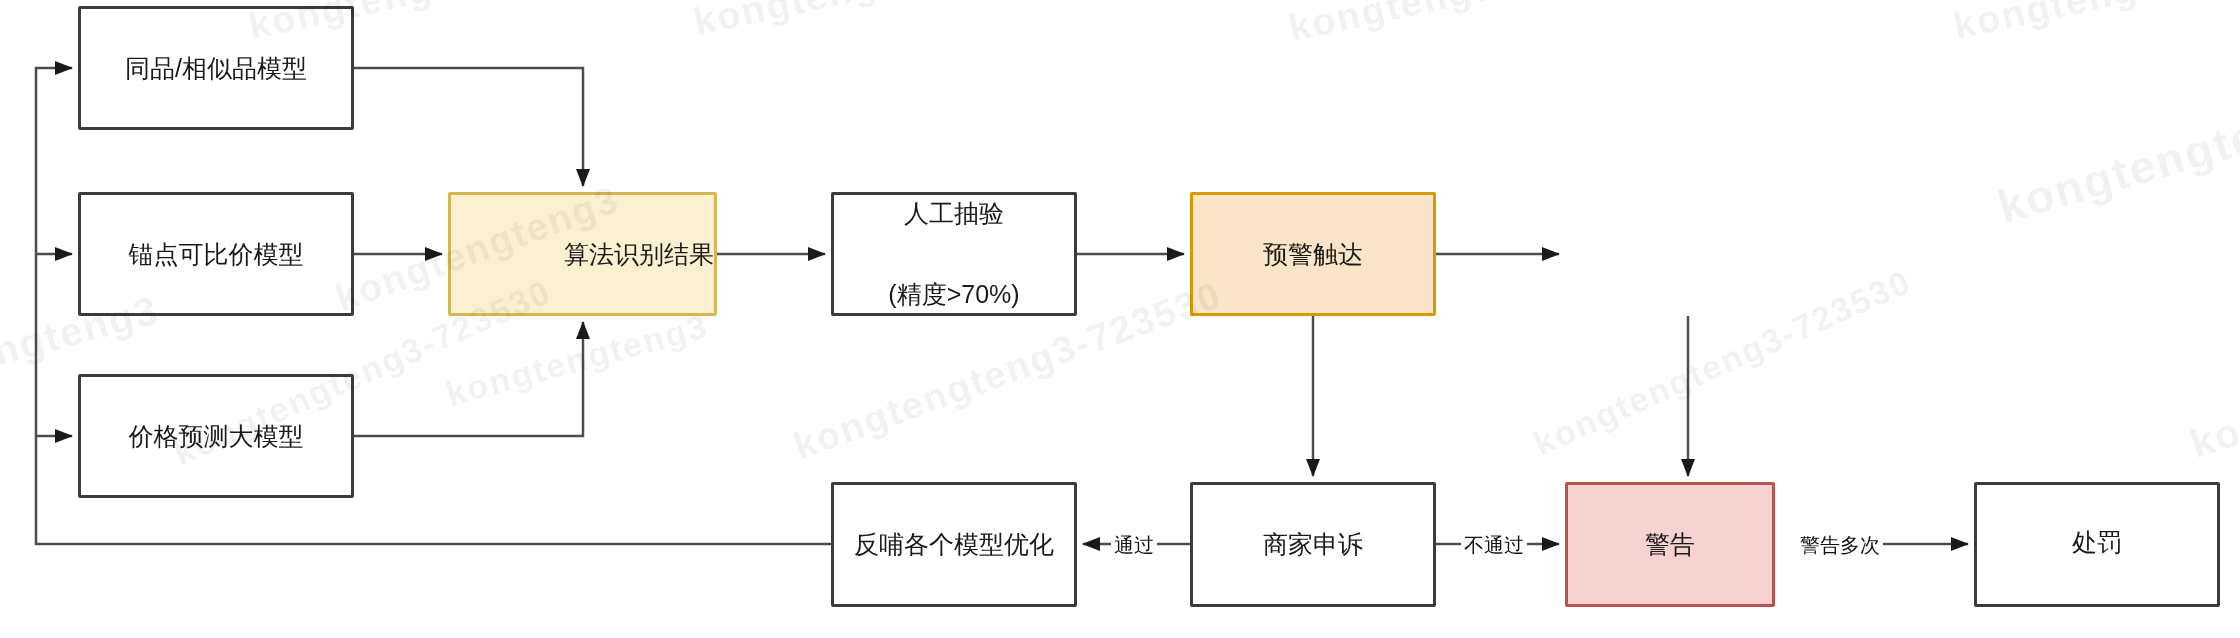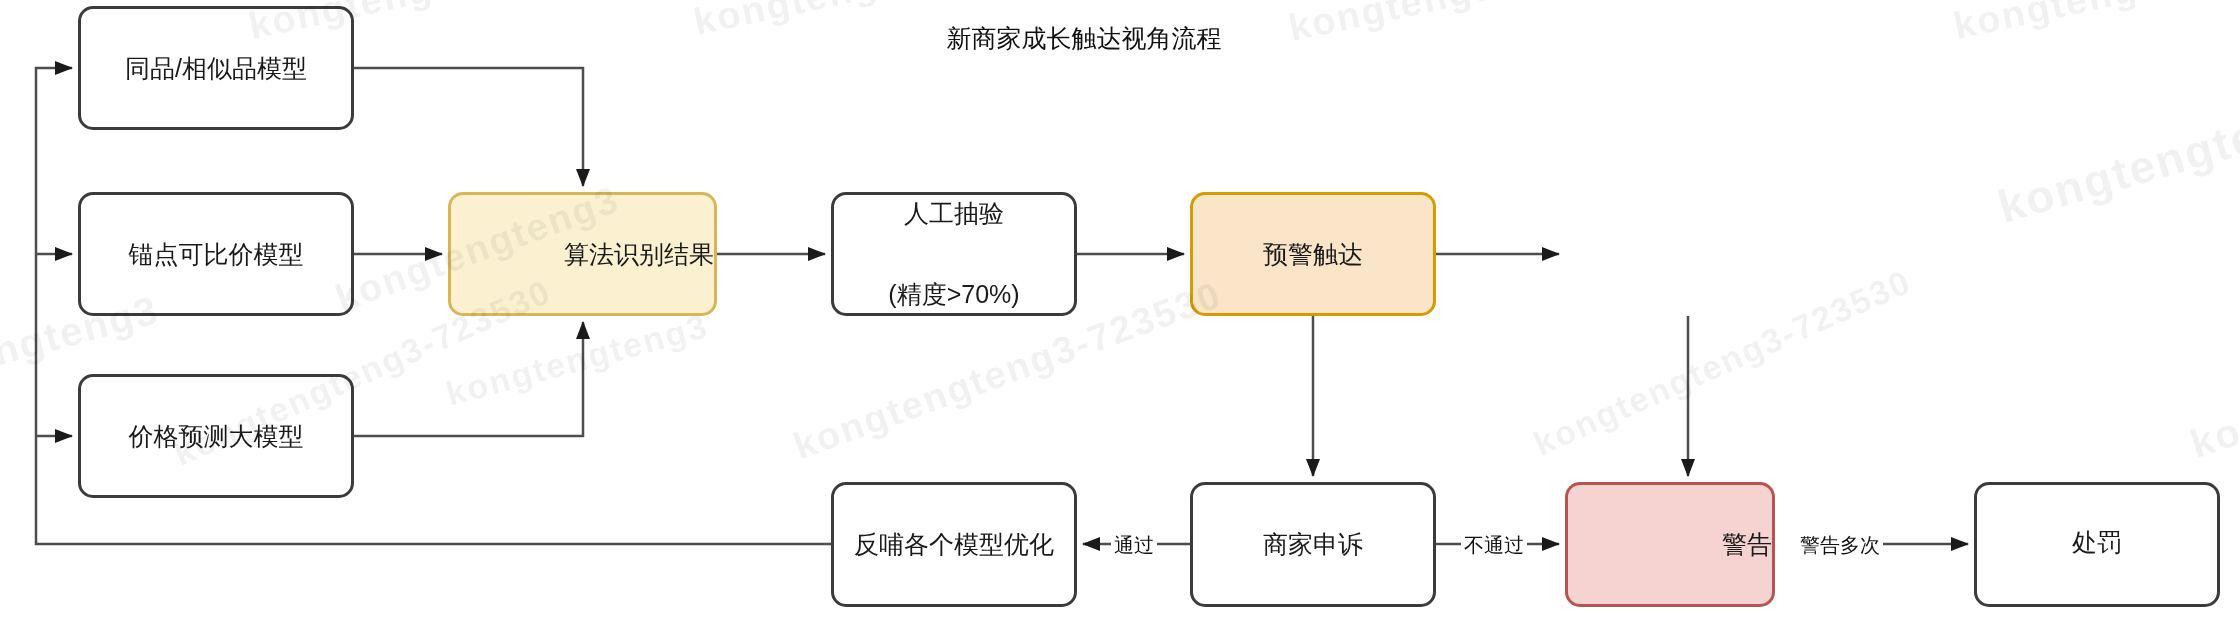--- a/index.html
+++ b/index.html
@@ -6,21 +6,21 @@
   #canvas{
     position:relative;width:2240px;height:638px;overflow:hidden;background:#ffffff;
     font-family:"Liberation Sans","DejaVu Sans",sans-serif;color:#1a1a1a;
   }
   .diagram-title{
     position:absolute;top:22px;left:1084px;transform:translateX(-50%);
     font-size:25px;color:#111;white-space:nowrap;
   }
   .node{
     position:absolute;box-sizing:border-box;background:#ffffff;
-    border:3px solid #3b3b3b;border-radius:15px;
+    border:3px solid #3b3b3b;border-radius:2px;
     display:flex;flex-direction:column;align-items:center;justify-content:center;
     font-size:25px;line-height:33px;text-align:center;white-space:nowrap;z-index:10;
   }
   .edge-layer{position:absolute;left:0;top:0;z-index:5;}
   .edge{fill:none;stroke:var(--connector,#4d4d4d);stroke-width:2.5px;}
   .edge-label{
     position:absolute;transform:translate(-50%,-50%);z-index:20;
     background:#ffffff;padding:0 3px;font-size:20px;white-space:nowrap;color:#111;
   }
   .wm-layer{position:absolute;left:0;top:0;width:100%;height:100%;z-index:50;pointer-events:none;}
@@ -54,21 +54,20 @@
     <path class="edge" d="M1436,254 L1559,254" marker-end="url(#arrow)"></path>
 
     <path class="edge" d="M1313,316 L1313,476" marker-end="url(#arrow)"></path>
     <path class="edge" d="M1688,316 L1688,476" marker-end="url(#arrow)"></path>
 
     <path class="edge" d="M1190,544 L1083,544" marker-end="url(#arrow)"></path>
     <path class="edge" d="M1436,544 L1559,544" marker-end="url(#arrow)"></path>
     <path class="edge" d="M1811,544 L1968,544" marker-end="url(#arrow)"></path>
   </svg>
 
-  <div class="diagram-title">新商家成长触达视角流程</div>
 
   <div class="node" style="left:78px;top:6px;width:276px;height:124px;">
     <div>同品/相似品模型</div>
   </div>
 
   <div class="node" style="left:78px;top:192px;width:276px;height:124px;">
     <div>锚点可比价模型</div>
   </div>
 
   <div class="node" style="left:78px;top:374px;width:276px;height:124px;">
@@ -90,21 +89,21 @@
 
 
   <div class="node" style="left:831px;top:482px;width:246px;height:125px;align-items:center;">
     <div>反哺各个模型优化</div>
   </div>
 
   <div class="node" style="left:1190px;top:482px;width:246px;height:125px;">
     <div>商家申诉</div>
   </div>
 
-  <div class="node" style="left: 1565px; top: 482px; width: 210px; height: 125px; background: rgb(246, 210, 208); border-color: rgb(184, 84, 80); align-items: flex-end;">
+  <div class="node" style="left: 1565px; top: 482px; width: 210px; height: 125px; background: rgb(246, 210, 208); border-color: rgb(184, 84, 80);">
     <div>警告</div>
   </div>
 
   <div class="node" style="left:1974px;top:482px;width:246px;height:125px;font-family:Liberation Mono, monospace;">
     <div>处罚</div>
   </div>
 
   <div class="edge-label" style="left:1134px;top:545px;">通过</div>
   <div class="edge-label" style="left:1494px;top:545px;">不通过</div>
   <div class="edge-label" style="left:1840px;top:545px;">警告多次</div>

